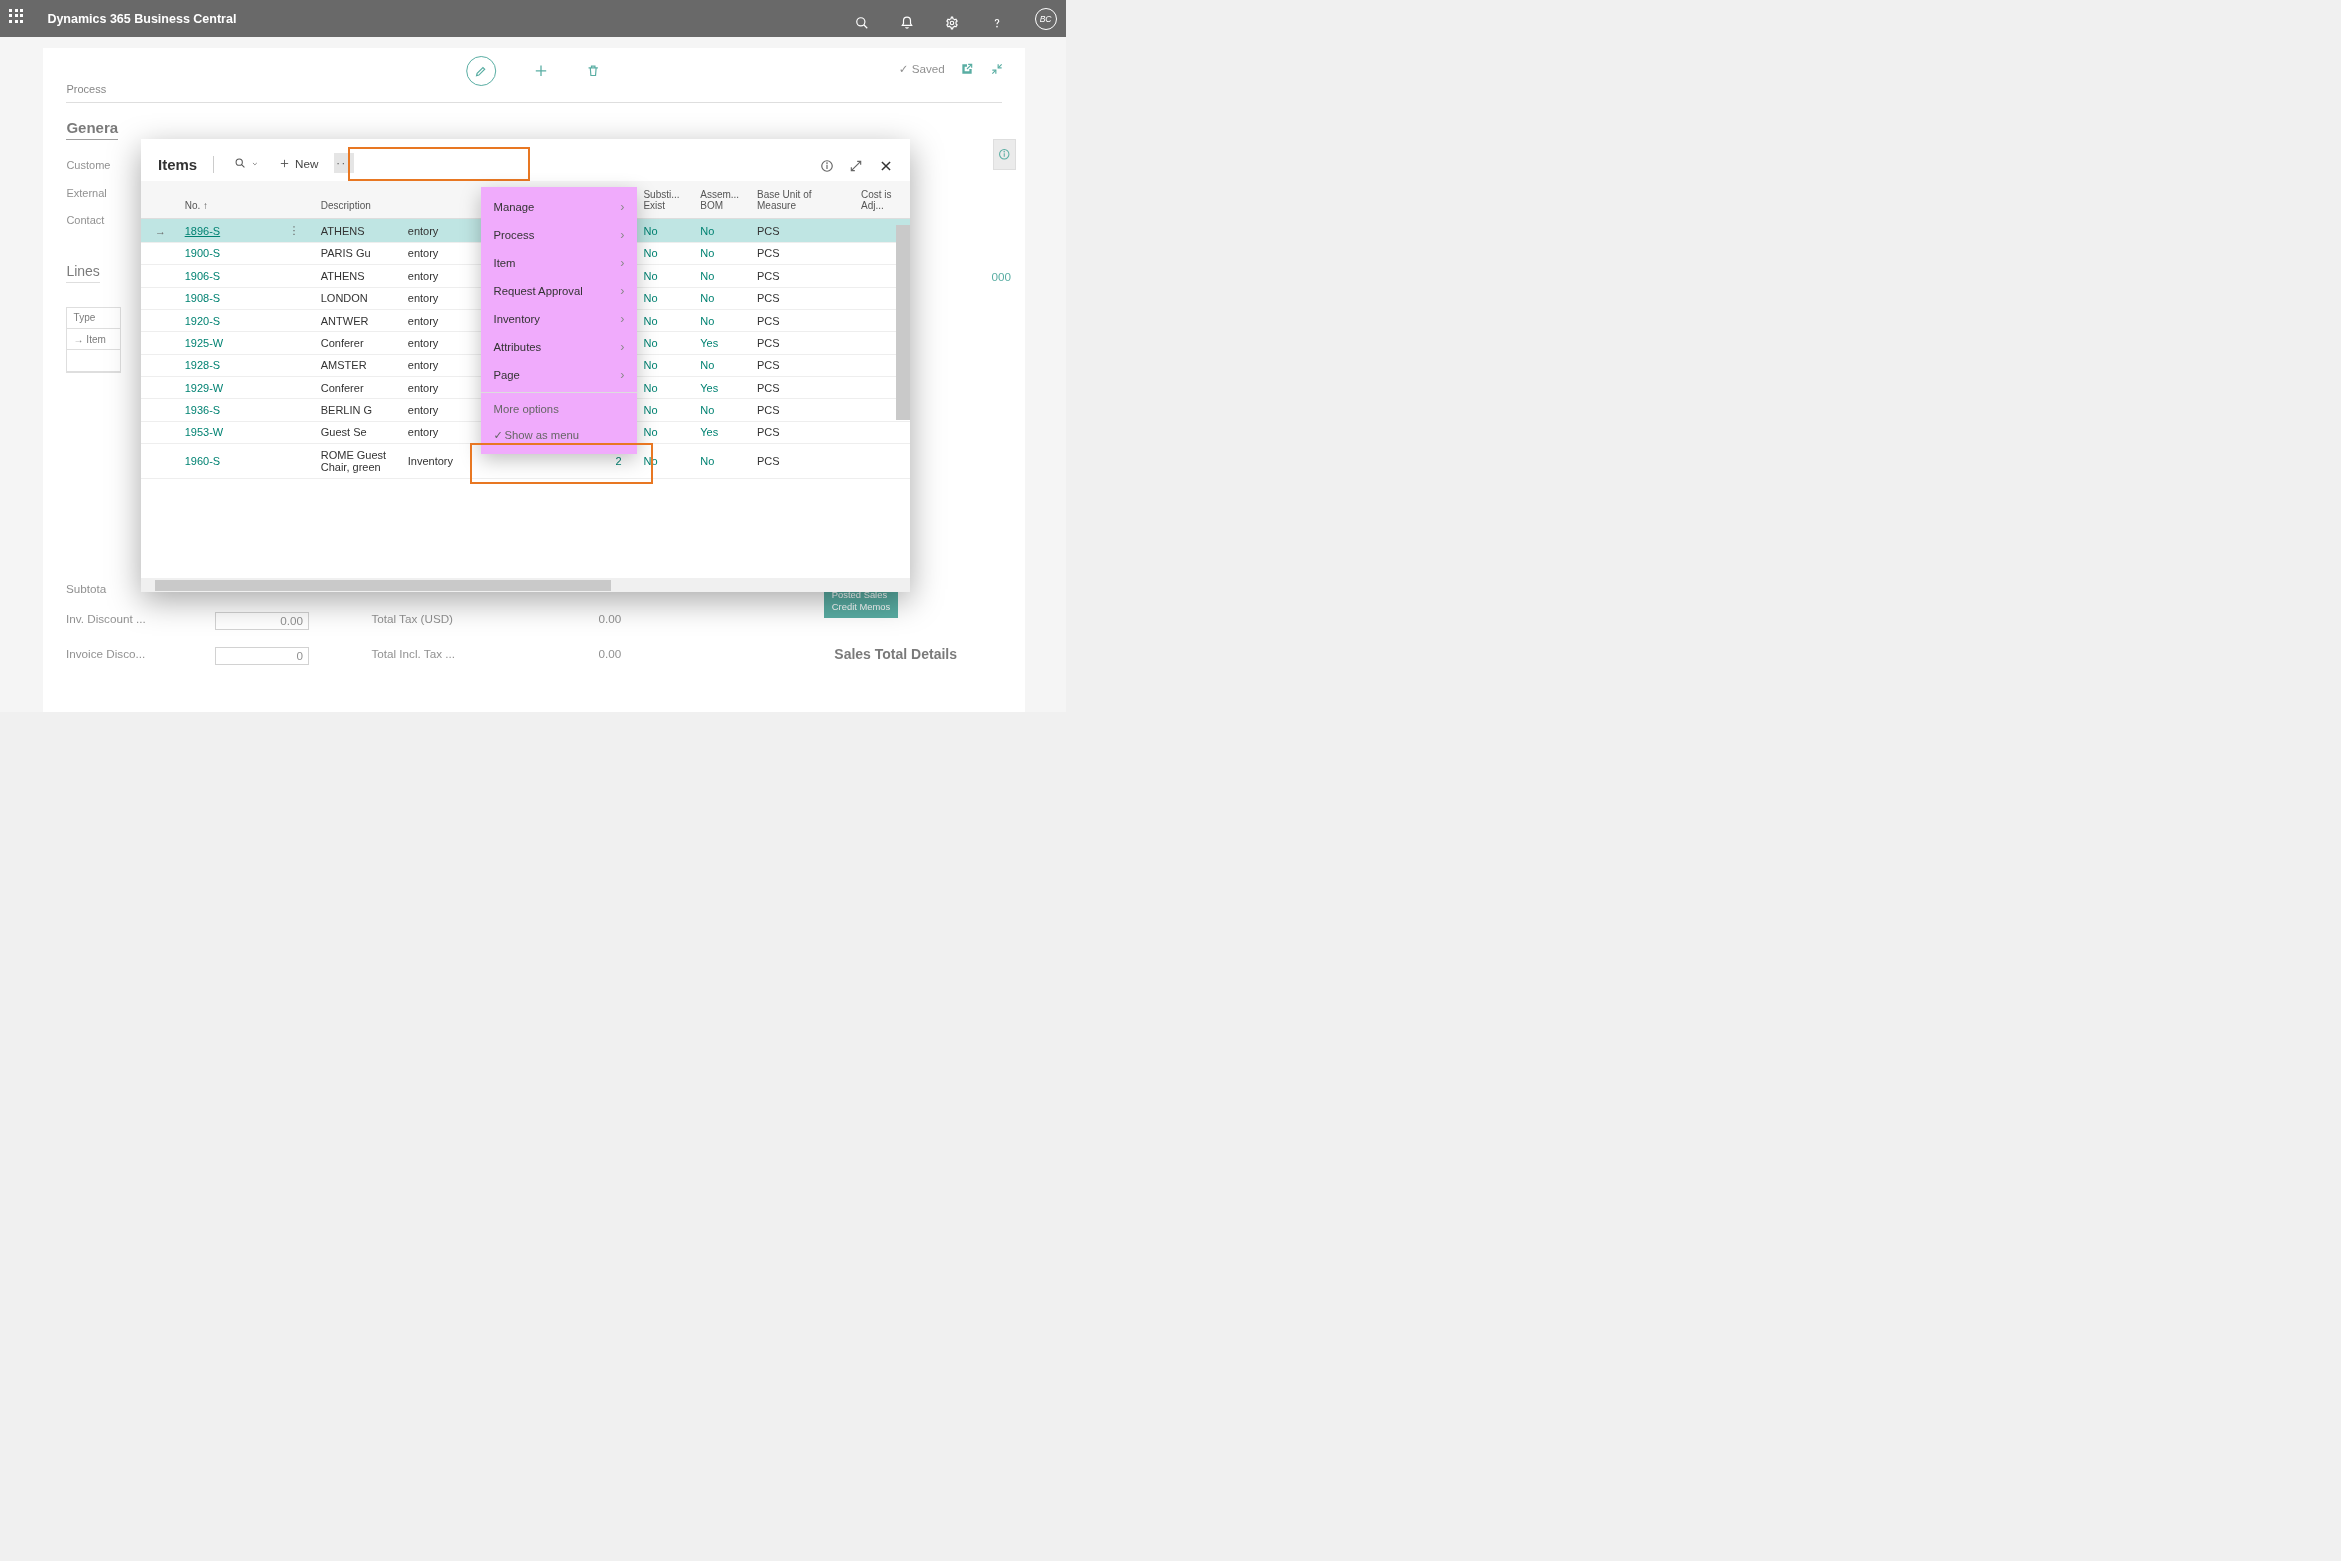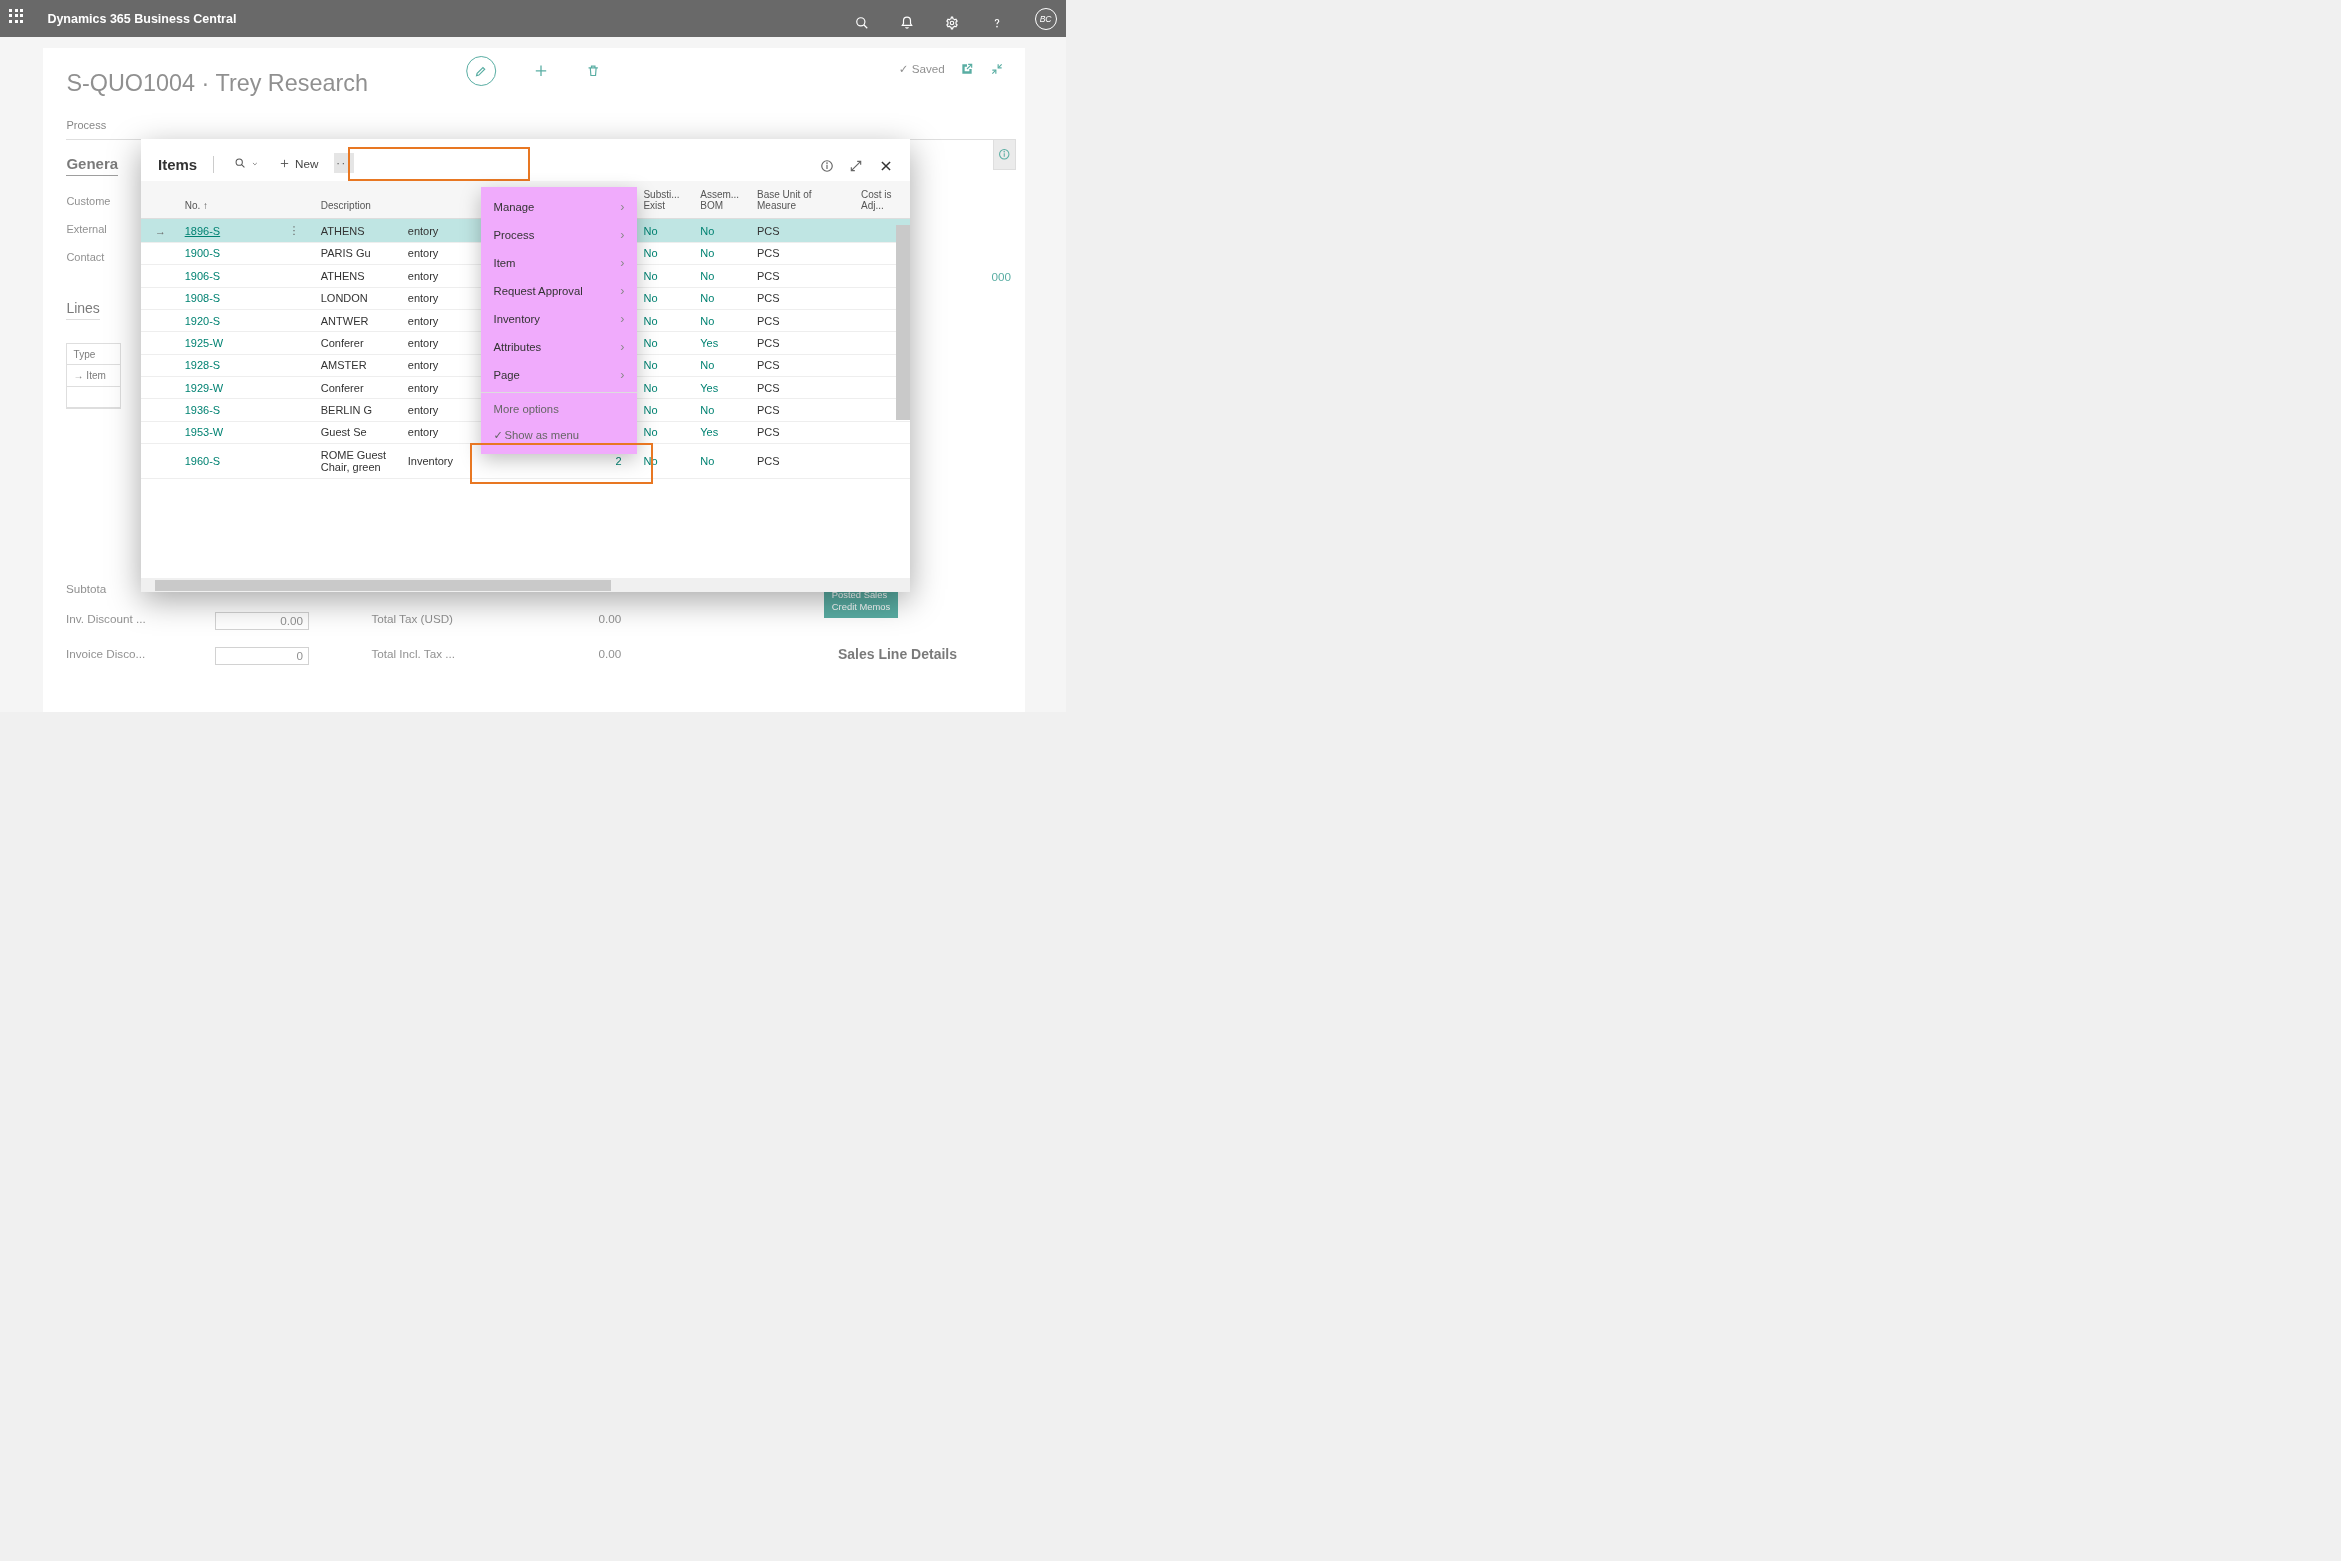--- a/index.html
+++ b/index.html
@@ -273,21 +273,20 @@
       <svg width="14" height="14" viewBox="0 0 24 24" fill="none" stroke="#fff" stroke-width="2">
           <path d="M9 9a3 3 0 116 0c0 2-3 2-3 5"></path>
           <circle cx="12" cy="18" r="0.5" fill="#fff"></circle>
         </svg>
     </div>
     <div class="avatar">BC</div>
   </div>
 </div>
 
 <div class="page-card">
-  <div class="page-title">S-QUO1004 · Trey Research</div>
 
   <div class="tabs-row">
     <span>Process</span>
   </div>
 
   <div class="section-title">Genera</div>
 
   <div class="fields">
     <div>Custome</div>
     <div>External</div>
@@ -364,21 +363,21 @@
   <div>Invoice Disco...</div>
   <div class="val box">0</div>
   <div></div>
   <div>Total Incl. Tax ...</div>
   <div class="val">0.00</div>
 </div>
 
 <div class="posted-tag">
   <span>Posted Sales</span><br><span>Credit Memos</span>
 </div>
-<div class="sales-line-details">Sales Line Details</div>
+<div class="sales-line-details">Sales Total Details</div>
 
 <div class="scrim"></div>
 
 <div class="dialog">
   <div class="dialog-header">
     <div class="dialog-title">Items</div>
     <div class="hdr-sep"></div>
     <div class="hdr-btn">
       <svg width="12.5" height="12.5" viewBox="0 0 24 24" fill="none" stroke="#555" stroke-width="2">
           <circle cx="10" cy="10" r="6"></circle>

